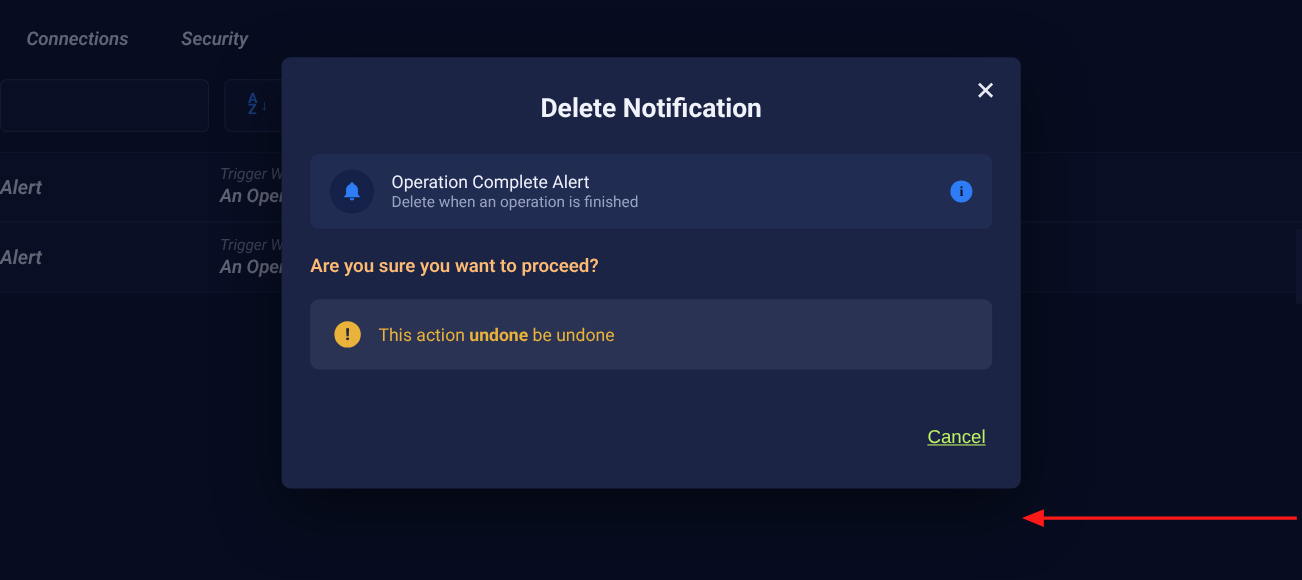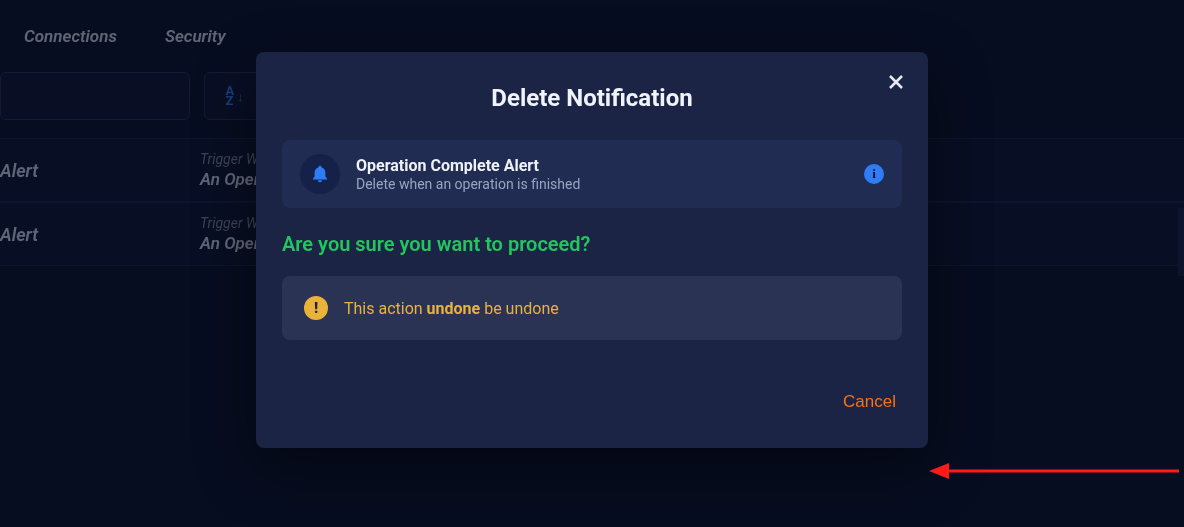--- a/index.html
+++ b/index.html
@@ -126,37 +126,37 @@
   }
   .notif-card .bell-wrap {
     width: 40px; height: 40px;
     background: #16214a;
     border-radius: 50%;
     display: flex; align-items: center; justify-content: center;
     color: #2e7df6;
   }
   .notif-card .bell-wrap svg { width: 20px; height: 20px; fill: currentColor; }
   .notif-card .txt { flex: 1; }
-  .notif-card .name { font-weight: 700; font-size: 16px; color: #eef1fa; }
+  .notif-card .name { font-weight: 400; font-size: 16px; color: #eef1fa; }
   .notif-card .desc { font-size: 14px; color: #9aa4c2; margin-top: 1px; }
   .notif-card .info {
     width: 20px; height: 20px;
     background: #2e7df6;
     border-radius: 50%;
     color: #0b1228;
     font-weight: 800;
     font-size: 13px;
     display: flex; align-items: center; justify-content: center;
     font-family: Georgia, serif;
   }
 
   .question {
-    font-size: 20px;
+    font-size: 17px;
     font-weight: 600;
-    color: #22c55e;
+    color: #fdba74;
     margin-bottom: 20px;
   }
 
   .warning-card {
     background: #2a3354;
     border-radius: 8px;
     padding: 20px 22px;
     display: flex;
     align-items: center;
     gap: 16px;
@@ -177,25 +177,26 @@
 
   .modal-actions {
     display: flex;
     justify-content: flex-end;
     align-items: center;
     gap: 22px;
   }
   .btn-cancel {
     background: transparent;
     border: none;
-    color: #f97316;
+    color: #bef264;
     font-size: 17px;
     font-weight: 500;
     padding: 8px 6px;
     cursor: pointer;
+    text-decoration: underline;
   }
   .btn-delete-wrap {
     border: 3px solid #ff1a4b;
     padding: 3px;
     border-radius: 4px;
     box-shadow: 0 0 0 2px rgba(255,26,75,0.25);
   }
   .btn-delete {
     background: #e91e63;
     border: none;

